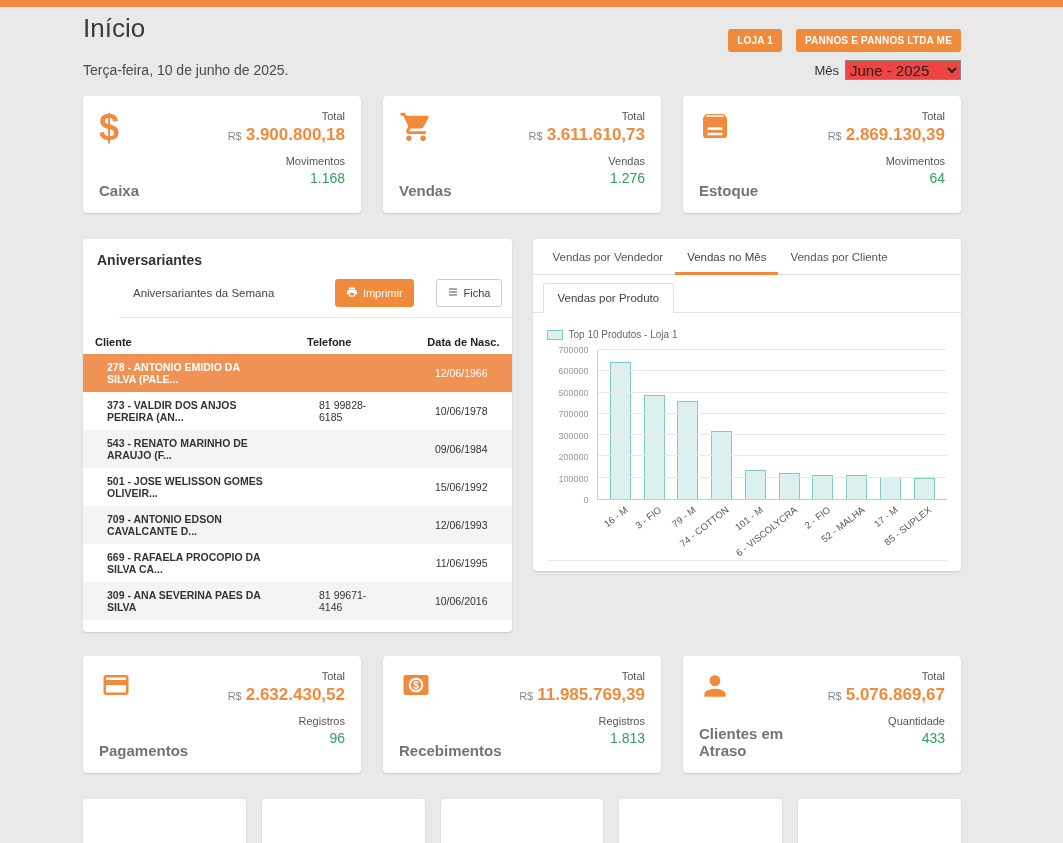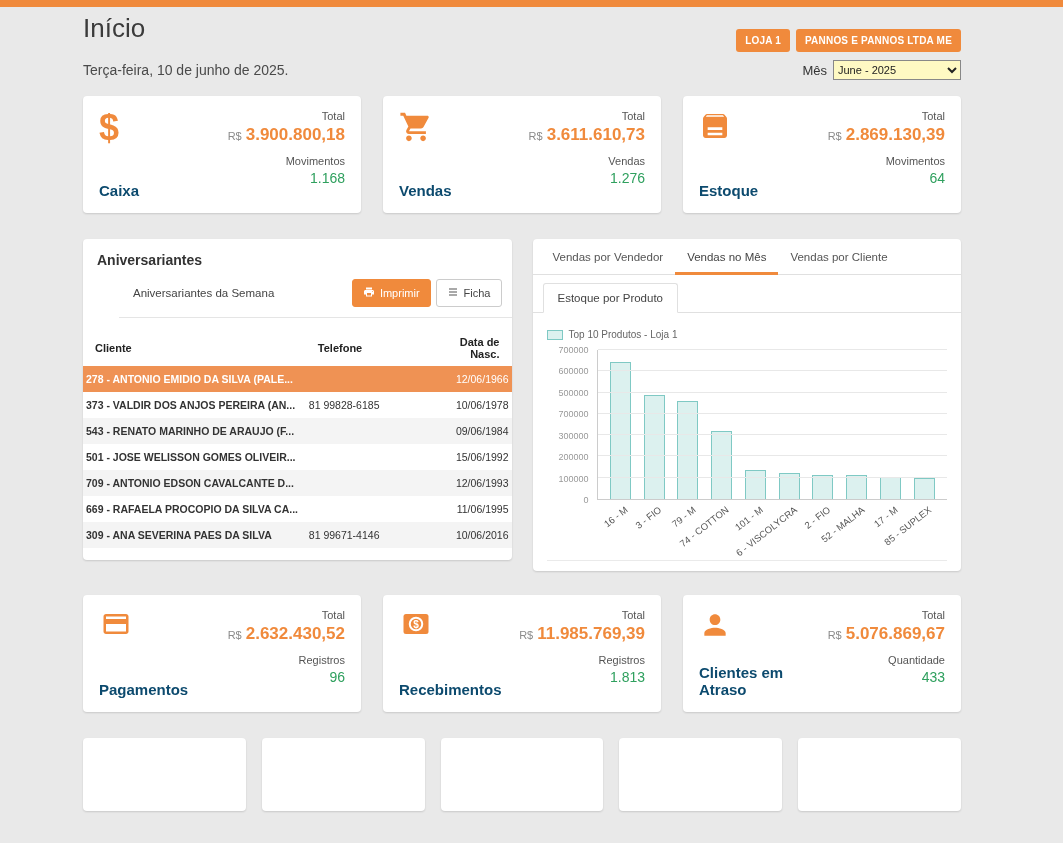--- a/index.html
+++ b/index.html
@@ -17,66 +17,66 @@
     font-family:"Liberation Sans", sans-serif;
     color:#444;
     overflow:hidden;
   }
   .topbar{height:7px;background:var(--accent);}
   .container{width:878px;margin-left:83px;padding-top:6px;}
 
   
   .header-row{display:flex;justify-content:space-between;align-items:flex-start;}
   h1{font-size:26px;font-weight:400;color:#3b3b3b;margin:0 0 16px;}
-  .header-buttons{display:flex;gap:6px;margin-top:16px;padding-left:39px;}
+  .header-buttons{display:flex;gap:14px;margin-top:16px;padding-left:39px;}
   .pill-btn{
     background:var(--accent);color:#fff;border:none;border-radius:3px;
     font-size:10px;font-weight:bold;padding:6px 9px;letter-spacing:.2px;
     font-family:inherit;cursor:pointer;
   }
   .date-row{display:flex;justify-content:space-between;align-items:center;margin-bottom:16px;}
   .date-text{font-size:14px;color:#4a4a4a;}
   .month-picker{display:flex;align-items:center;gap:6px;font-size:13px;color:#333;}
   .month-picker select{
-    font-size:11px;width:128px;height:20px;border:1px solid #888;background:#fef9c3;
+    font-size:15px;width:116px;height:20px;border:1px solid #888;background:#ef4444;
     font-family:inherit;color:#222;
   }
 
   
   .cards-row{display:flex;gap:22px;margin-bottom:26px;}
   .stat-card{
     flex:1;background:#fff;border-radius:4px;box-shadow:0 1px 2px rgba(0,0,0,.14);
     padding:14px 16px;display:flex;justify-content:space-between;height:117px;
   }
   .stat-left{display:flex;flex-direction:column;justify-content:space-between;}
   .stat-icon{color:var(--accent);line-height:1;}
   .stat-icon svg{display:block;}
   .stat-icon.dollar{font-size:36px;font-weight:bold;}
-  .stat-name{font-size:15px;font-weight:bold;color:#0c4a6e;}
+  .stat-name{font-size:15px;font-weight:bold;color:#737373;}
   .stat-right{text-align:right;display:flex;flex-direction:column;gap:3px;}
   .lbl{font-size:11px;color:#555;}
   .lbl.mt{margin-top:7px;}
   .money{color:var(--accent);font-weight:bold;font-size:17px;white-space:nowrap;}
   .money .cur{font-size:11px;color:#8a8a8a;font-weight:normal;margin-right:4px;}
   .count{color:var(--green);font-size:14px;}
 
   
   .middle-row{display:flex;gap:21px;margin-bottom:24px;align-items:flex-start;}
   .panel{flex:1;background:#fff;border-radius:4px;box-shadow:0 1px 2px rgba(0,0,0,.14);}
   .panel-title{font-size:14px;font-weight:bold;color:#333;padding:13px 14px 9px;}
   .sub-row{display:flex;justify-content:space-between;align-items:center;padding:2px 10px 10px 14px;border-bottom:1px solid #e5e5e5;margin-left:36px;}
   .sub-title{font-size:11.5px;color:#444;}
-  .btn-group{display:flex;gap:5px;}
+  .btn-group{display:flex;gap:22px;}
   .btn-orange{background:var(--accent);color:#fff;border:1px solid var(--accent);font-size:11px;padding:6px 10px;border-radius:3px;display:inline-flex;gap:5px;align-items:center;font-family:inherit;cursor:pointer;}
   .btn-light{background:#fff;color:#444;border:1px solid #ccc;font-size:11px;padding:6px 10px;border-radius:3px;display:inline-flex;gap:5px;align-items:center;font-family:inherit;cursor:pointer;}
 
   table{width:100%;border-collapse:collapse;margin-top:12px;}
   th{font-size:11px;color:#222;padding:6px 12px;text-align:left;}
   th.col-nasc{text-align:right;}
-  td{font-size:10.5px;color:#333;padding:7px 3px;}
+  td{font-size:10.5px;color:#333;padding:7px 24px;}
   td.cliente{font-weight:bold;width:52%;}
   td.telefone{width:28%;}
   td.nasc{width:20%;text-align:right;}
   tbody tr:nth-child(odd){background:#f4f4f4;}
   tbody tr.highlight{background:var(--row-hl) !important;}
   tbody tr.highlight td{color:#fff;}
   tbody{display:table-row-group;}
   .birthday-table{margin-bottom:12px;}
 
   
@@ -252,21 +252,21 @@
       </table>
     </div>
 
     <div class="panel">
       <div class="tabs">
         <div class="tab">Vendas por Vendedor</div>
         <div class="tab active">Vendas no Mês</div>
         <div class="tab">Vendas por Cliente</div>
       </div>
       <div class="subtabs">
-        <div class="subtab active">Estoque por Produto</div>
+        <div class="subtab active">Vendas por Produto</div>
       </div>
       <div class="tab-content">
         <div class="legend">
           <span class="legend-swatch"></span>
           <span>Top 10 Produtos - Loja 1</span>
         </div>
         <div class="chart-wrap">
           <div class="y-axis">
               <div class="ytick" style="bottom: 0%;">0</div>
               <div class="ytick" style="bottom: 14.2857%;">100000</div>

